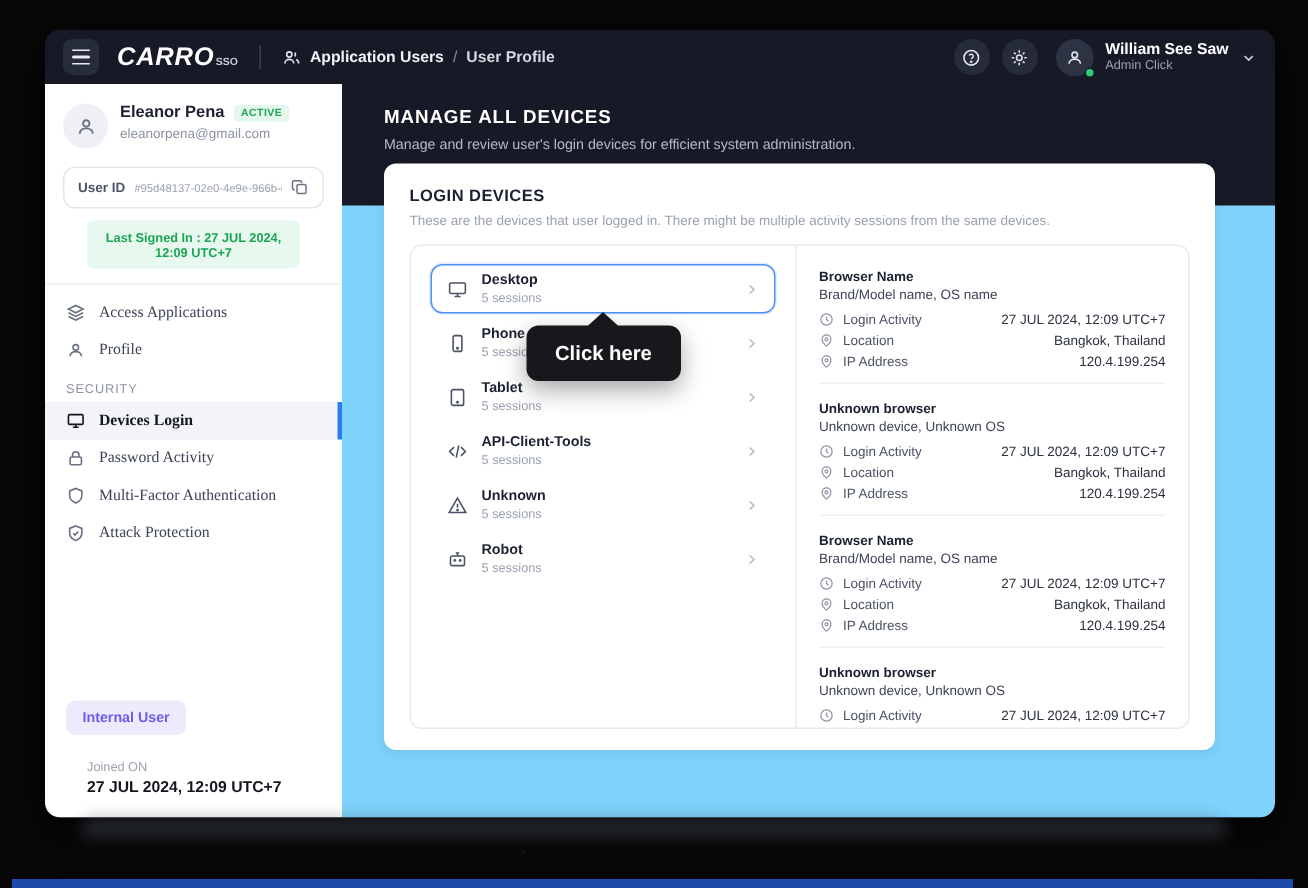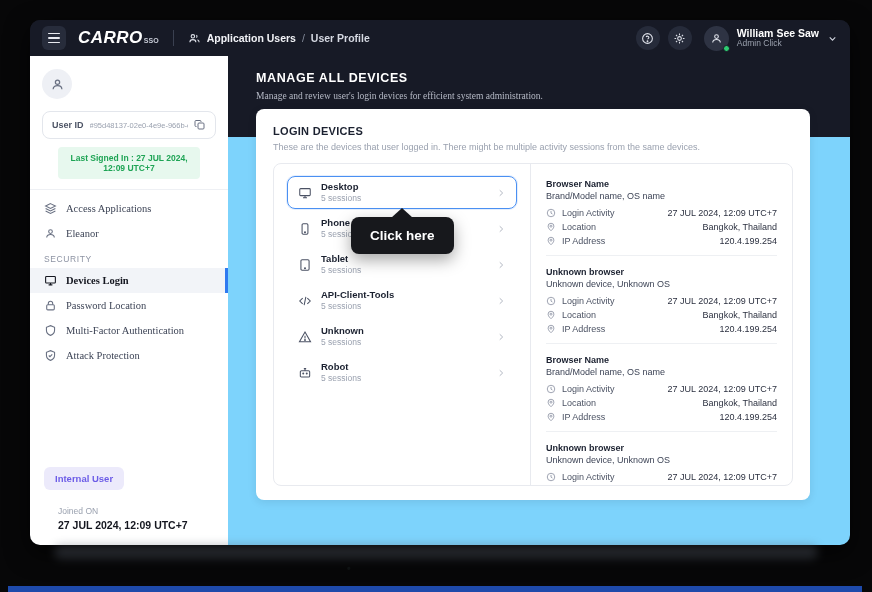--- a/index.html
+++ b/index.html
@@ -71,21 +71,21 @@
   .sb-spacer { flex:1; }
   .badge-internal { margin:0 0 0 14px; align-self:flex-start; background:#eceafb; color:#6c5ce7; font-size:9.5px; font-weight:bold; padding:6px 11px; border-radius:6px; }
   .sb-joined { padding:16px 28px 14px; }
   .sb-joined .jlabel { font-size:8.5px; color:#9aa1af; }
   .sb-joined .jval { font-size:10.5px; font-weight:bold; color:#14161f; margin-top:3px; }
 
   
   .main { flex:1; background:#7dd3fc; position:relative; min-width:0; }
   .main-header { height:81px; background:#171a26; padding:15px 28px 0; }
   .main-title { font-size:12.5px; font-weight:bold; color:#fff; letter-spacing:.6px; }
-  .main-sub { font-size:9.5px; color:#b6bac6; margin-top:6px;font-family:Liberation Serif, serif; }
+  .main-sub { font-size:9.5px; color:#b6bac6; margin-top:6px; }
 
   .card { position:absolute; left:28px; right:40px; top:53px; bottom:45px; background:#fff; border-radius:8px; box-shadow:0 2px 8px rgba(20,25,40,.10); padding:16px 17px 14px; display:flex; flex-direction:column; }
   .card-title { font-size:11px; font-weight:bold; color:#1b2130; letter-spacing:.3px; }
   .card-sub { font-size:9px; color:#9aa1af; margin-top:5px; }
   .inner-box { margin-top:11px; flex:1; border:1px solid #e8eaef; border-radius:8px; display:flex; min-height:0; }
 
   .device-col { width:256px; flex:0 0 256px; padding:12px 13px; }
   .device-item { display:flex; align-items:center; gap:9px; border:1px solid transparent; border-radius:8px; padding:5px 10px; height:33px; margin-bottom:3px; cursor:pointer; }
   .device-item.selected { border-color:#4a90f2; box-shadow:0 0 0 1px rgba(74,144,242,.15); }
   .device-item .dicon { color:#4b5264; display:flex; flex:0 0 auto; }
@@ -185,20 +185,27 @@
     <div class="sidebar">
       <div class="sb-profile">
         <div class="sb-avatar">
           <span style="display:flex;">
             <svg width="15" height="15" viewBox="0 0 24 24" fill="none" stroke="currentColor" stroke-width="2">
                 <circle cx="12" cy="8.5" r="3.4"></circle>
                 <path d="M5 19.5c0-3.6 3.1-5.8 7-5.8s7 2.2 7 5.8"></path>
               </svg>
           </span>
         </div>
+        <div>
+          <div class="sb-nameline">
+            <span class="sb-name">Eleanor Pena</span>
+            <span class="badge-active">ACTIVE</span>
+          </div>
+          <div class="sb-email">eleanorpena@gmail.com</div>
+        </div>
       </div>
 
       <div class="userid-box">
         <span class="lbl">User ID</span>
         <span class="val">#95d48137-02e0-4e9e-966b-c131</span>
         <span class="copy-btn">
           <span style="display:flex;">
             <svg width="12" height="12" viewBox="0 0 24 24" fill="none" stroke="currentColor" stroke-width="2">
                 <rect x="8" y="8" width="12" height="12" rx="2"></rect>
                 <path d="M5 15H4a2 2 0 0 1-2-2V5a2 2 0 0 1 2-2h8a2 2 0 0 1 2 2v1"></path>
@@ -221,42 +228,42 @@
           </span>
           <span class="nlabel">Access Applications</span>
         </div>
         <div class="nav-item">
           <span class="dicon" style="display:flex;color:#6a7183;">
             <svg width="13" height="13" viewBox="0 0 24 24" fill="none" stroke="currentColor" stroke-width="2">
                 <circle cx="12" cy="8.5" r="3.4"></circle>
                 <path d="M5 19.5c0-3.6 3.1-5.8 7-5.8s7 2.2 7 5.8"></path>
               </svg>
           </span>
-          <span class="nlabel">Eleanor</span>
+          <span class="nlabel">Profile</span>
         </div>
 
         <div class="nav-section">SECURITY</div>
 
         <div class="nav-item active">
           <span class="dicon" style="display:flex;color:#14161f;">
             <svg width="13" height="13" viewBox="0 0 24 24" fill="none" stroke="currentColor" stroke-width="2">
                 <rect x="3" y="4.5" width="18" height="12" rx="1.5"></rect>
                 <path d="M8.5 20h7M12 16.5V20"></path>
               </svg>
           </span>
           <span class="nlabel">Devices Login</span>
         </div>
         <div class="nav-item">
           <span class="dicon" style="display:flex;color:#6a7183;">
             <svg width="13" height="13" viewBox="0 0 24 24" fill="none" stroke="currentColor" stroke-width="2">
                 <rect x="5" y="10.5" width="14" height="9.5" rx="2"></rect>
                 <path d="M8 10.5V8a4 4 0 0 1 8 0v2.5"></path>
               </svg>
           </span>
-          <span class="nlabel">Password Location</span>
+          <span class="nlabel">Password Activity</span>
         </div>
         <div class="nav-item">
           <span class="dicon" style="display:flex;color:#6a7183;">
             <svg width="13" height="13" viewBox="0 0 24 24" fill="none" stroke="currentColor" stroke-width="2">
                 <path d="M12 3l7.5 3v5.5c0 4.6-3.2 8-7.5 9.5-4.3-1.5-7.5-4.9-7.5-9.5V6L12 3z"></path>
               </svg>
           </span>
           <span class="nlabel">Multi-Factor Authentication</span>
         </div>
         <div class="nav-item">

